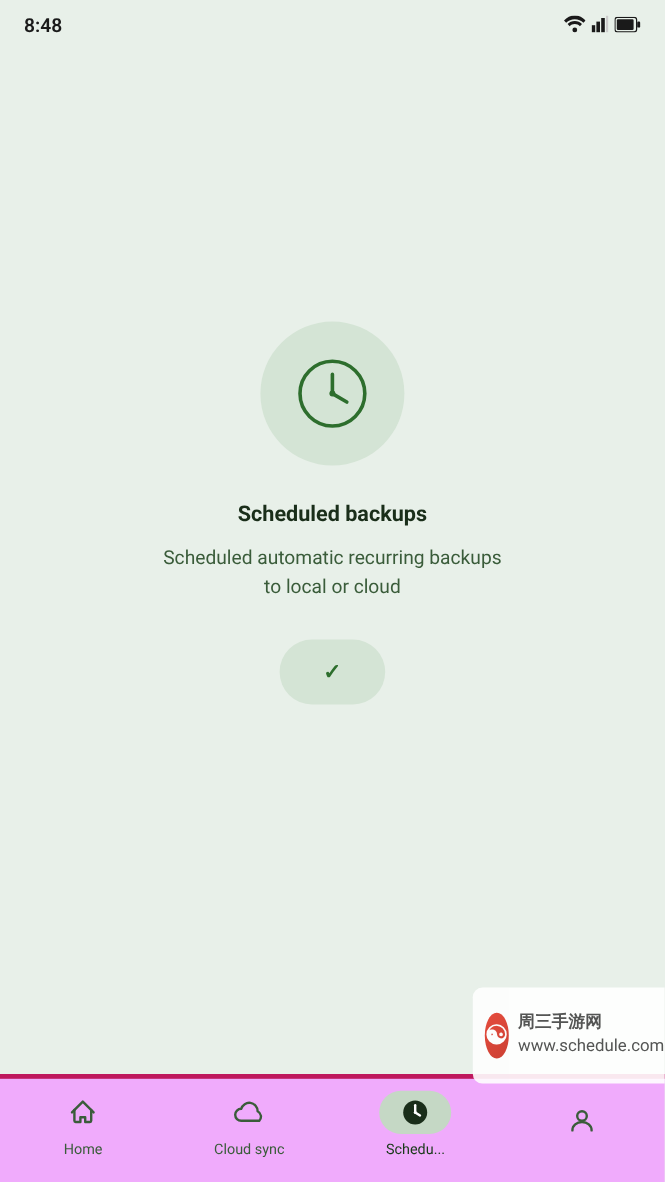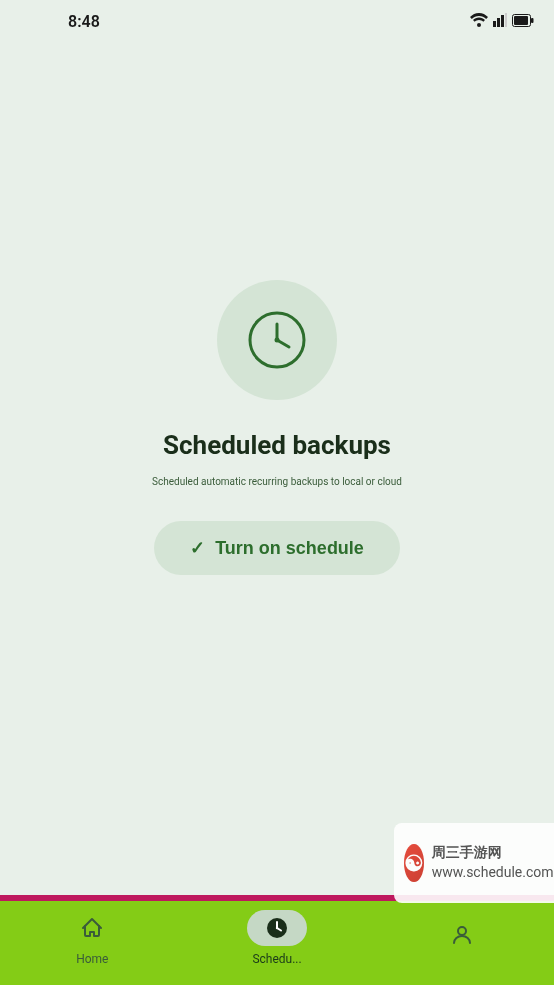--- a/index.html
+++ b/index.html
@@ -16,21 +16,20 @@
       position: relative;
     }
 
     
     .status-bar {
       display: flex;
       justify-content: space-between;
       align-items: center;
       padding: 10px 20px 8px 20px;
       height: 40px;
-      margin-left: 48px;
     }
 
     .status-time {
       font-size: 16px;
       font-weight: 600;
       color: #1a1a1a;
     }
 
     .status-icons {
       display: flex;
@@ -61,30 +60,30 @@
       margin-bottom: 30px;
     }
 
     .clock-icon {
       width: 60px;
       height: 60px;
     }
 
     
     .title {
-      font-size: 26px;
+      font-size: 18px;
       font-weight: 700;
       color: #1a2e1a;
       margin-bottom: 14px;
       text-align: center;
     }
 
     
     .subtitle {
-      font-size: 10px;
+      font-size: 16px;
       color: #3a5c3a;
       text-align: center;
       line-height: 1.5;
       margin-bottom: 32px;
       max-width: 300px;
     }
 
     
     .schedule-button {
       background-color: #d4e4d5;
@@ -106,25 +105,25 @@
 
     .schedule-button .button-text {
       font-size: 18px;
       font-weight: 600;
       color: #2d6e2d;
     }
 
     
     .bottom-nav {
       height: 90px;
-      background-color: #84cc16;
+      background-color: #f0abfc;
       display: flex;
       align-items: center;
       justify-content: space-around;
-      border-top: 6px solid #be185d;
+      border-top: 4px solid #be185d;
       padding-bottom: 10px;
     }
 
     .nav-item {
       display: flex;
       flex-direction: column;
       align-items: center;
       gap: 6px;
       cursor: pointer;
       flex: 1;
@@ -208,37 +207,44 @@
       <circle cx="30" cy="30" r="2.5" fill="#2d6e2d"></circle>
     </svg>
   </div>
 
   <h1 class="title">Scheduled backups</h1>
 
   <p class="subtitle">Scheduled automatic recurring backups to local or cloud</p>
 
   <button class="schedule-button">
     <span class="check-icon">✓</span>
-    <span class="button-text">Turn on schedule</span>
   </button>
 
 </div>
 
 <div class="bottom-nav">
 
   <div class="nav-item">
     <div class="nav-icon-wrap">
       <svg width="24" height="24" viewBox="0 0 24 24" fill="none">
         <path d="M3 12L12 3l9 9" stroke="#3a5c3a" stroke-width="2" stroke-linecap="round" stroke-linejoin="round"></path>
         <path d="M5 10v9a1 1 0 001 1h4v-4h4v4h4a1 1 0 001-1v-9" stroke="#3a5c3a" stroke-width="2" stroke-linecap="round" stroke-linejoin="round"></path>
       </svg>
     </div>
     <span class="nav-label">Home</span>
   </div>
 
+  <div class="nav-item">
+    <div class="nav-icon-wrap">
+      <svg width="28" height="20" viewBox="0 0 28 20" fill="none">
+        <path d="M22 17H7a5 5 0 010-10 7 7 0 0113.7 2A5 5 0 0122 17z" stroke="#3a5c3a" stroke-width="2" stroke-linecap="round" stroke-linejoin="round"></path>
+      </svg>
+    </div>
+    <span class="nav-label">Cloud sync</span>
+  </div>
 
   <div class="nav-item active">
     <div class="nav-icon-wrap">
       <svg width="24" height="24" viewBox="0 0 24 24" fill="none">
         <circle cx="12" cy="12" r="10" fill="#1a2e1a"></circle>
         <line x1="12" y1="12" x2="12" y2="6" stroke="white" stroke-width="2" stroke-linecap="round"></line>
         <line x1="12" y1="12" x2="16" y2="14.5" stroke="white" stroke-width="2" stroke-linecap="round"></line>
         <circle cx="12" cy="12" r="1.2" fill="white"></circle>
       </svg>
     </div>

